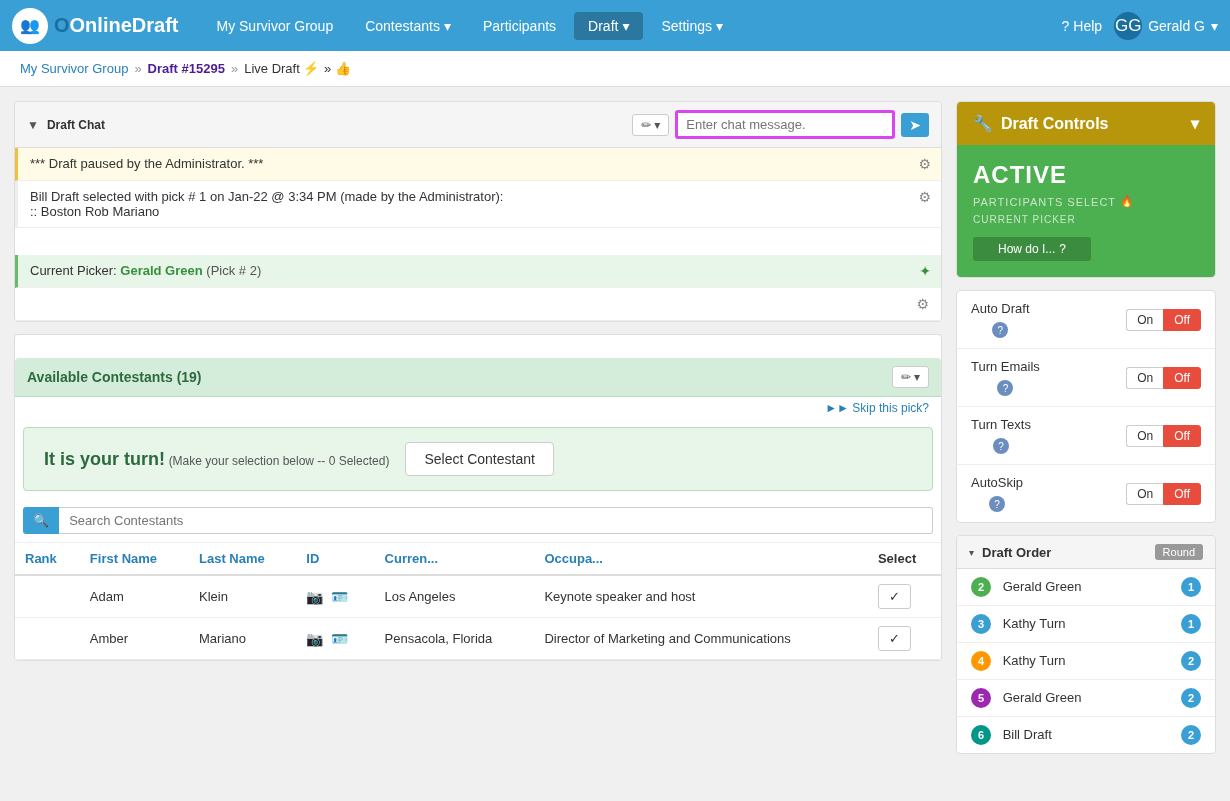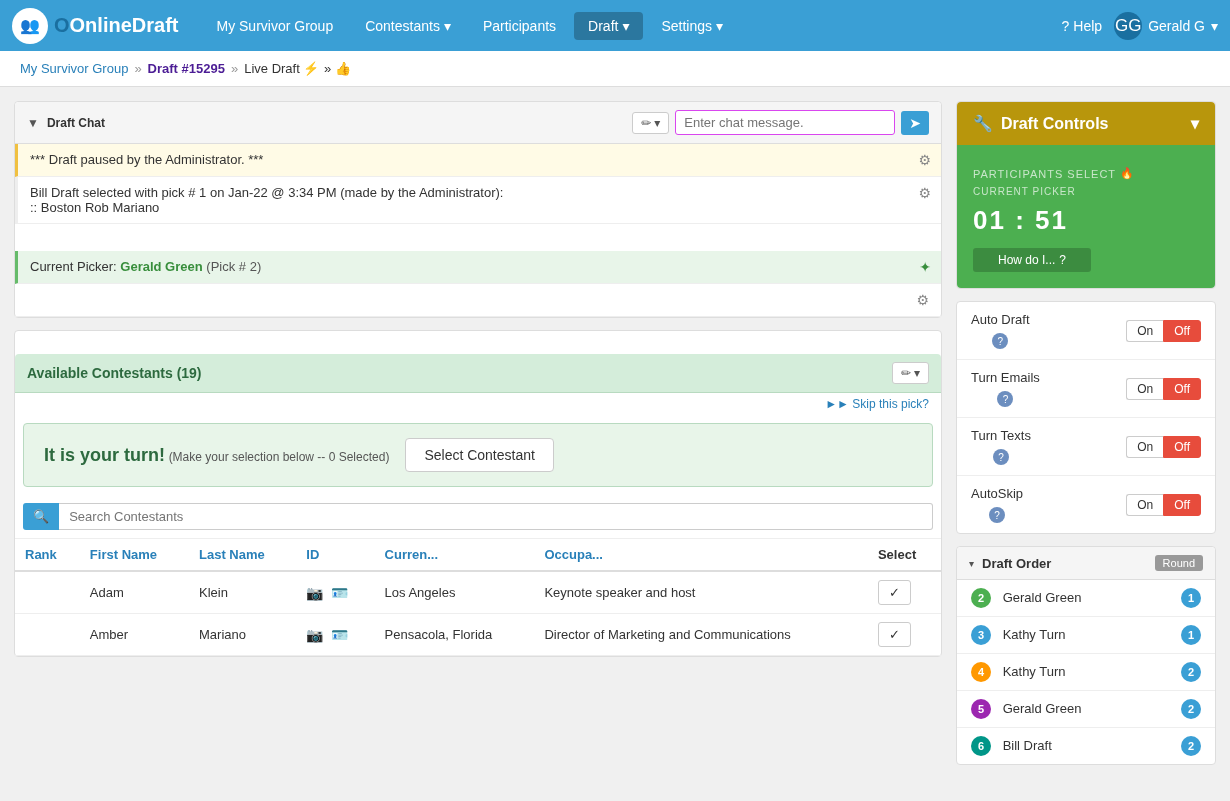--- a/index.html
+++ b/index.html
@@ -102,21 +102,21 @@
     .panel-header-actions { margin-left: auto; display: flex; gap: 6px; align-items: center; }
     .btn-icon {
       background: #fff; border: 1px solid #ccc; border-radius: 3px;
       padding: 3px 8px; cursor: pointer; font-size: 12px; color: #555;
       display: flex; align-items: center; gap: 3px;
     }
     .chat-input-area {
       display: flex; align-items: center; gap: 6px;
     }
     .chat-input {
-      border: 1px solid #d946ef; border-radius: 3px; padding: 4px 8px;
+      border: 3px solid #d946ef; border-radius: 3px; padding: 4px 8px;
       font-size: 13px; width: 220px; color: #999;
     }
     .chat-send-btn {
       background: #3a9fd5; border: none; border-radius: 3px;
       color: #fff; padding: 4px 8px; cursor: pointer; font-size: 14px;
     }
 
     
     .chat-message {
       padding: 8px 10px 8px 12px;
@@ -460,26 +460,26 @@
 
   <div class="right-col">
 
     <div class="panel">
       <div class="draft-controls-header">
         <span>🔧</span>
         <span>Draft Controls</span>
         <span style="margin-left:auto; cursor:pointer;">▾</span>
       </div>
       <div class="draft-status-panel">
+        <div class="status-active">ACTIVE</div>
         <div class="status-sub">
           <span>PARTICIPANTS SELECT</span>
           <span>🔥</span>
         </div>
         <div class="status-picker-label">CURRENT PICKER</div>
-        <div class="status-timer">01 : 51</div>
         <button class="how-do-i-btn">
           <span>How do I...</span>
           <span>?</span>
         </button>
       </div>
     </div>
 
     <div class="settings-panel">
       <div class="settings-row">
         <div class="settings-label">

